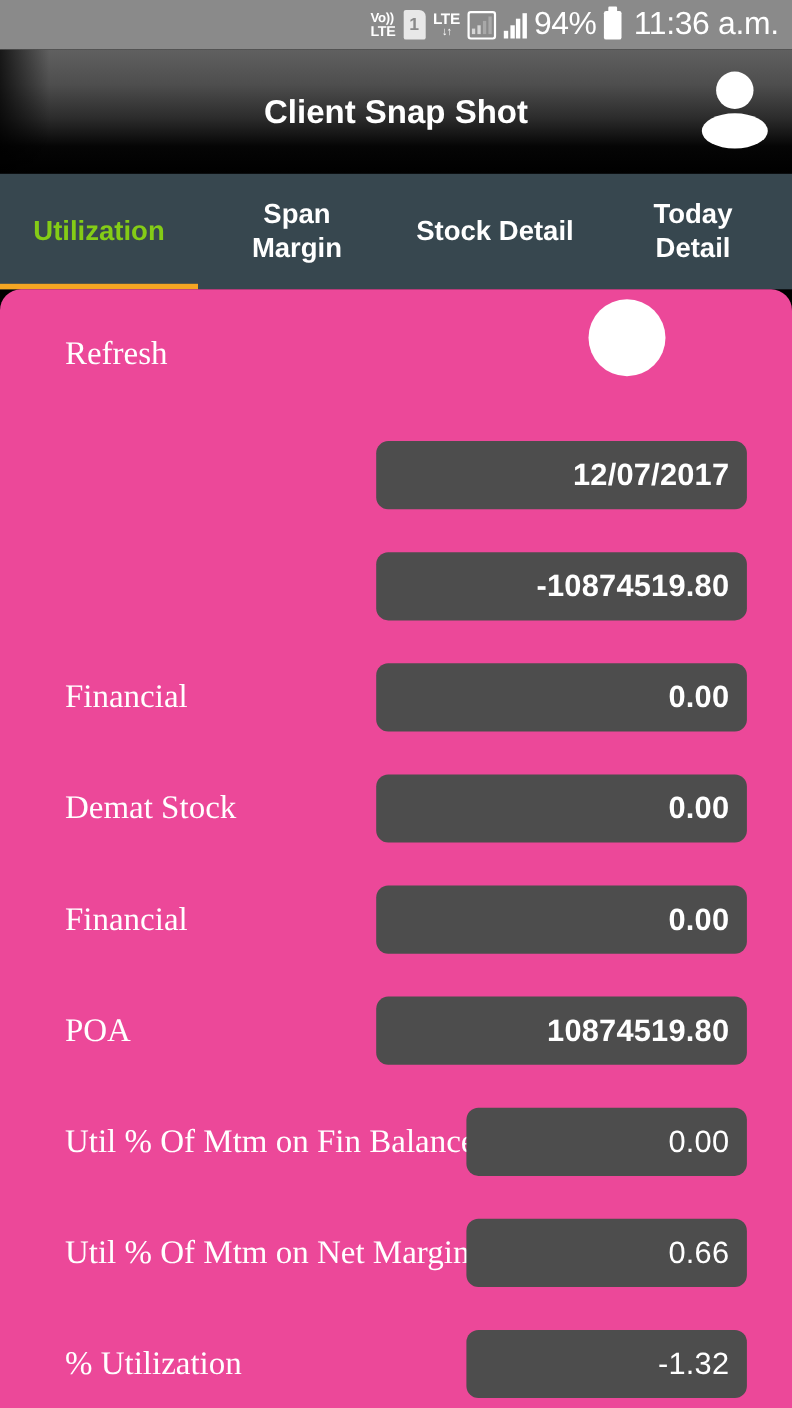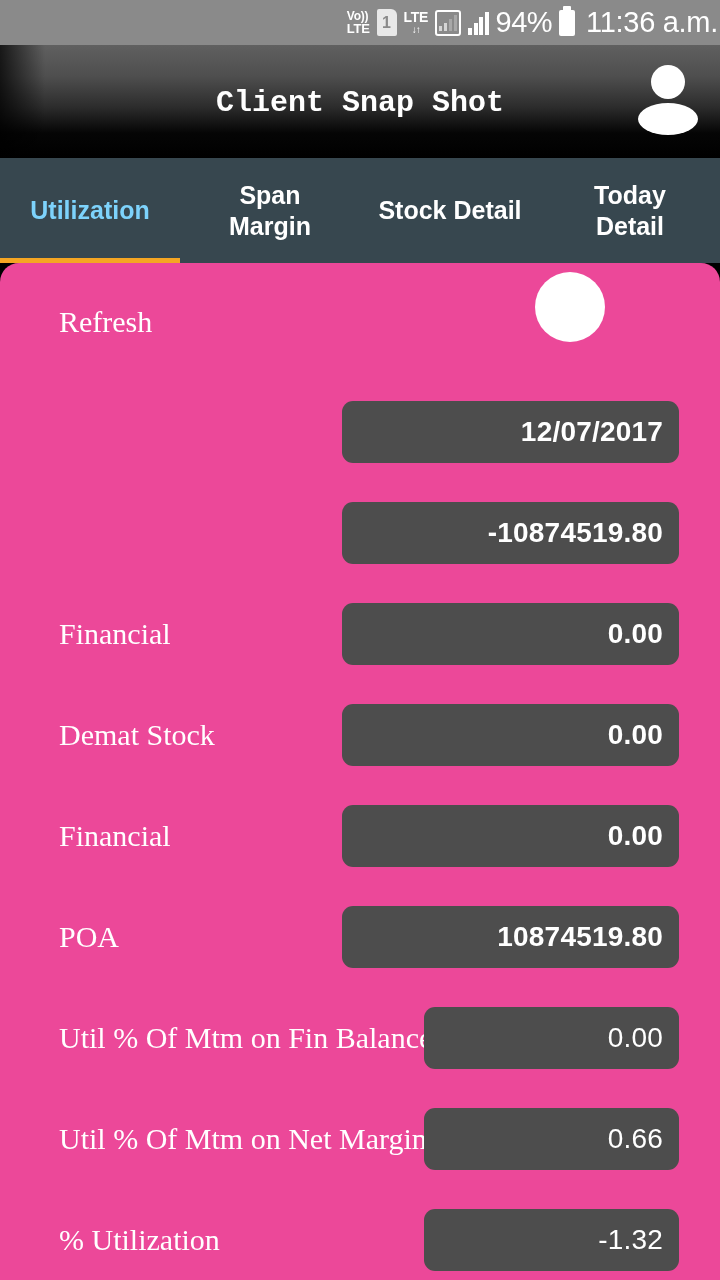--- a/index.html
+++ b/index.html
@@ -8,21 +8,21 @@
     background:#000;
     font-family:"Liberation Serif", "DejaVu Serif", serif;
     overflow:hidden;
   }
   #app { position:relative; width:720px; height:1280px; background:#000; }
 
   
   .statusbar {
     height:45px; background:#8a8a8a;
     display:flex; align-items:center; justify-content:flex-end;
-    padding-right:2px; gap:7px;
+    padding-right:12px; gap:7px;
     font-family:"Liberation Sans", sans-serif;
     color:#fff;
   }
   .volte { display:flex; flex-direction:column; align-items:flex-start;
            line-height:1; font-size:13px; font-weight:bold; letter-spacing:-0.3px; }
   .volte .t { font-size:12px; }
   .volte .b { font-size:13px; }
   .simbadge {
     width:20px; height:27px; background:#e8e8e8; color:#8a8a8a;
     font-size:16px; font-weight:bold; display:flex;
@@ -58,37 +58,37 @@
     background:linear-gradient(to bottom,#606060 0%,#4e4e4e 28%,#2c2c2c 55%,#050505 78%,#000 100%);
     overflow:hidden;
   }
   .appbar::after {
     content:""; position:absolute; inset:0;
     background:linear-gradient(to right, rgba(0,0,0,0.75) 0px, rgba(0,0,0,0) 45px);
     pointer-events:none;
   }
   .appbar-title {
     position:absolute; left:0; right:0; top:41px; text-align:center;
-    font-family:Liberation Mono, monospace;
+    font-family:Liberation Sans, sans-serif;
     font-weight:bold; font-size:30px; color:#fff; z-index:2;
   }
   .avatar { position:absolute; right:22px; top:20px; width:60px; height:64px; z-index:3; }
   .avatar .head { position:absolute; left:13px; top:0; width:34px; height:34px;
                   background:#fff; border-radius:50%; }
   .avatar .body { position:absolute; left:0; top:38px; width:60px; height:32px;
                   background:#fff; border-radius:50%; }
 
   
   .tabs { display:flex; height:105px; background:#37474f; position:relative; }
   .tab {
     flex:1; display:flex; align-items:center; justify-content:center; text-align:center;
     font-family:"Liberation Sans", sans-serif; font-weight:bold; font-size:25px;
     color:#ffffff; line-height:1.22; padding:0 6px;
   }
-  .tab.active { color:#7dd3fc; }
+  .tab.active { color:#84cc16; }
   .tab-underline { position:absolute; left:0; bottom:0; width:180px; height:5px; background:#f5a623; }
 
   
   .content { position:relative; background:#ec4899; height:1279px;border-radius:19px; }
   .row { position:absolute; left:0; width:720px; height:101px; display:flex; align-items:center; }
   .row-label {
     position:absolute; left:59px; color:#ffffff; font-size:30px;
     font-family:"Liberation Serif","DejaVu Serif",serif; white-space:nowrap;
   }
   .field {

